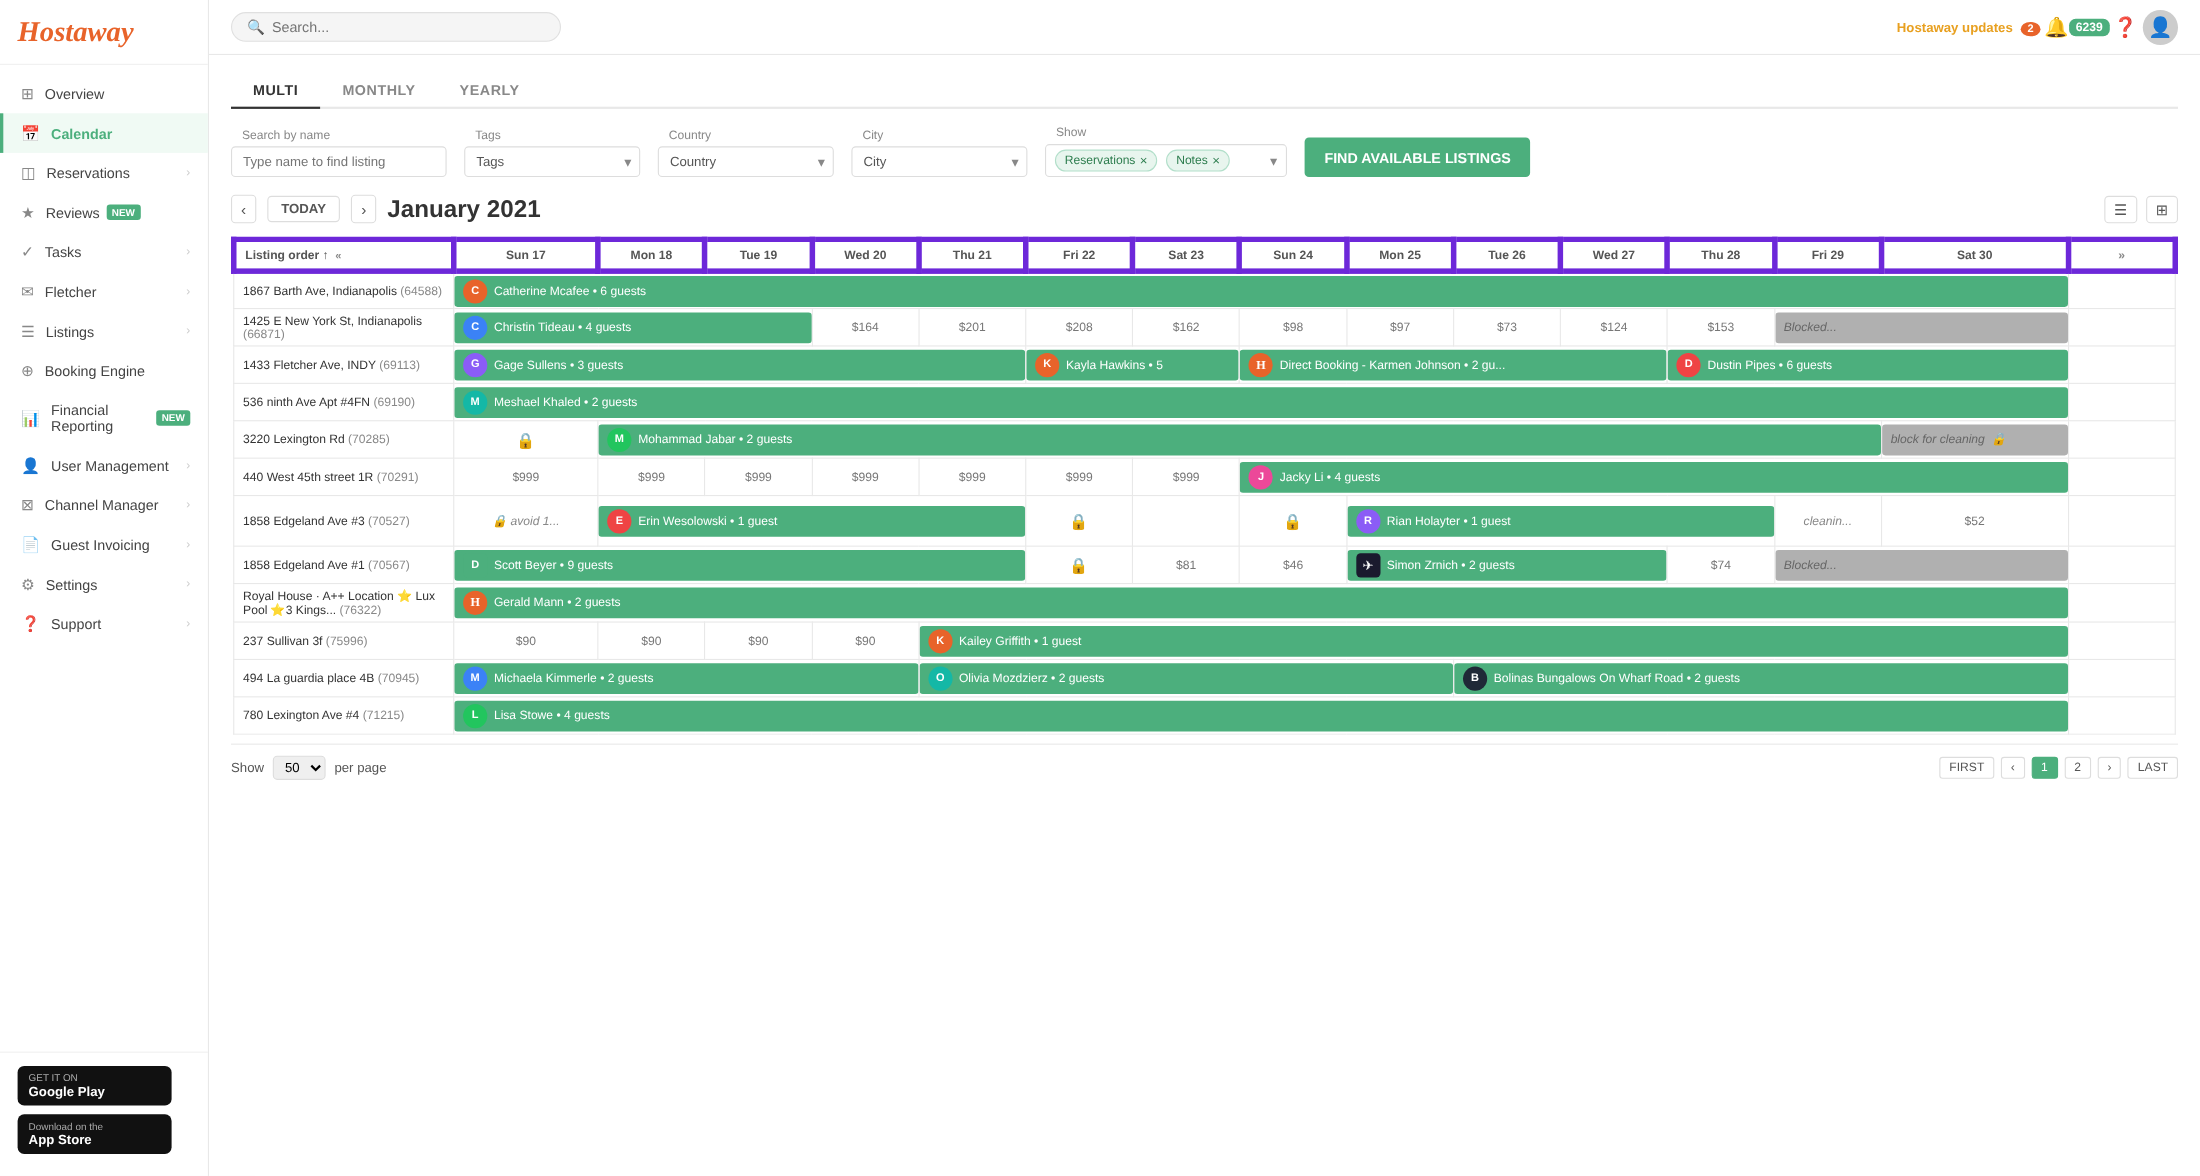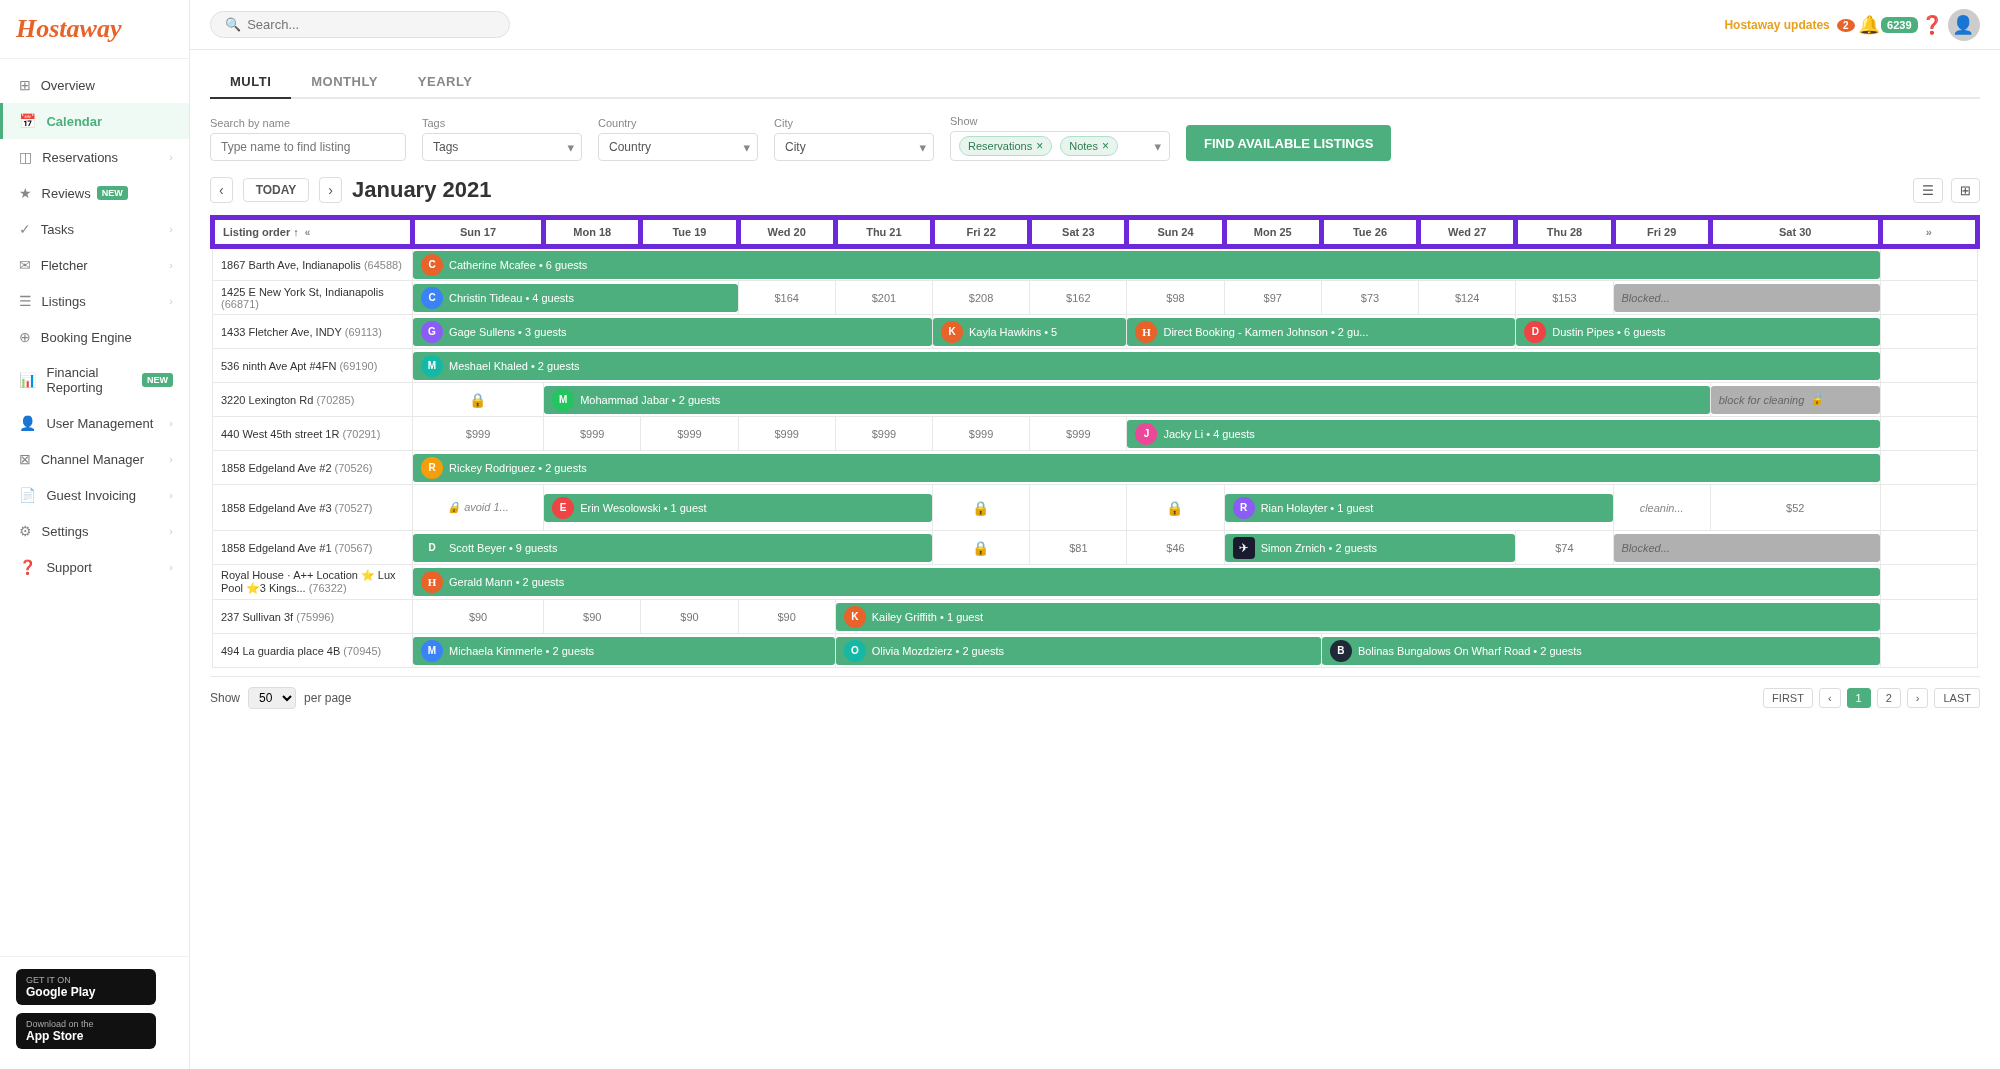--- a/index.html
+++ b/index.html
@@ -178,21 +178,21 @@
 
     
     .filters {
       display: flex;
       gap: 16px;
       margin-bottom: 16px;
       align-items: flex-end;
       flex-wrap: wrap;
     }
     .filter-group { display: flex; flex-direction: column; gap: 4px; }
-    .filter-label { font-size: 11px; color: #888; font-weight: 500; }
+    .filter-label { font-size: 11px; color: #888; font-weight: 500; margin-left: 10px; }
     .filter-input, .filter-select {
       border: 1px solid #ddd;
       border-radius: 4px;
       padding: 6px 10px;
       font-size: 12px;
       color: #555;
       background: #fff;
       outline: none;
     }
     .filter-input { width: 196px; color: #bbb; }
@@ -781,30 +781,20 @@
               </td>
               <td colspan="7" class="span-td" style="padding: 0px;">
                 <div class="res-bar green">
                   <span class="mini-avatar av-pink">J</span>
                   <span>Jacky Li • 4 guests</span>
                 </div>
               </td>
               <td></td>
             </tr>
             <tr>
-              <td class="listing-name-cell"><span>1858 Edgeland Ave #2</span> <span class="listing-id">(70526)</span></td>
-              <td colspan="14" class="span-td" style="padding: 0px;">
-                <div class="res-bar green">
-                  <span class="mini-avatar av-yellow">R</span>
-                  <span>Rickey Rodriguez • 2 guests</span>
-                </div>
-              </td>
-              <td></td>
-            </tr>
-            <tr>
               <td class="listing-name-cell"><span>1858 Edgeland Ave #3</span> <span class="listing-id">(70527)</span></td>
               <td style="padding: 12px;">
                 <div class="price-cell" style="color:#888;font-style:italic;">🔒 <span>avoid 1...</span></div>
               </td>
               <td colspan="4" class="span-td" style="padding: 0px;">
                 <div class="res-bar green">
                   <span class="mini-avatar av-red">E</span>
                   <span>Erin Wesolowski • 1 guest</span>
                 </div>
               </td>
@@ -905,20 +895,30 @@
               <td colspan="5" class="span-td" style="padding: 0px;">
                 <div class="res-bar green">
                   <span class="mini-avatar av-teal">O</span>
                   <span>Olivia Mozdzierz • 2 guests</span>
                 </div>
               </td>
               <td colspan="5" class="span-td" style="padding: 0px;">
                 <div class="res-bar green">
                   <span class="mini-avatar av-dark">B</span>
                   <span>Bolinas Bungalows On Wharf Road • 2 guests</span>
+                </div>
+              </td>
+              <td></td>
+            </tr>
+            <tr>
+              <td class="listing-name-cell"><span>780 Lexington Ave #4</span> <span class="listing-id">(71215)</span></td>
+              <td colspan="14" class="span-td" style="padding: 0px;">
+                <div class="res-bar green">
+                  <span class="mini-avatar av-green">L</span>
+                  <span>Lisa Stowe • 4 guests</span>
                 </div>
               </td>
               <td></td>
             </tr>
           </tbody>
       </table>
     </div>
 
     <div class="cal-footer">
       <div class="show-per-page">

